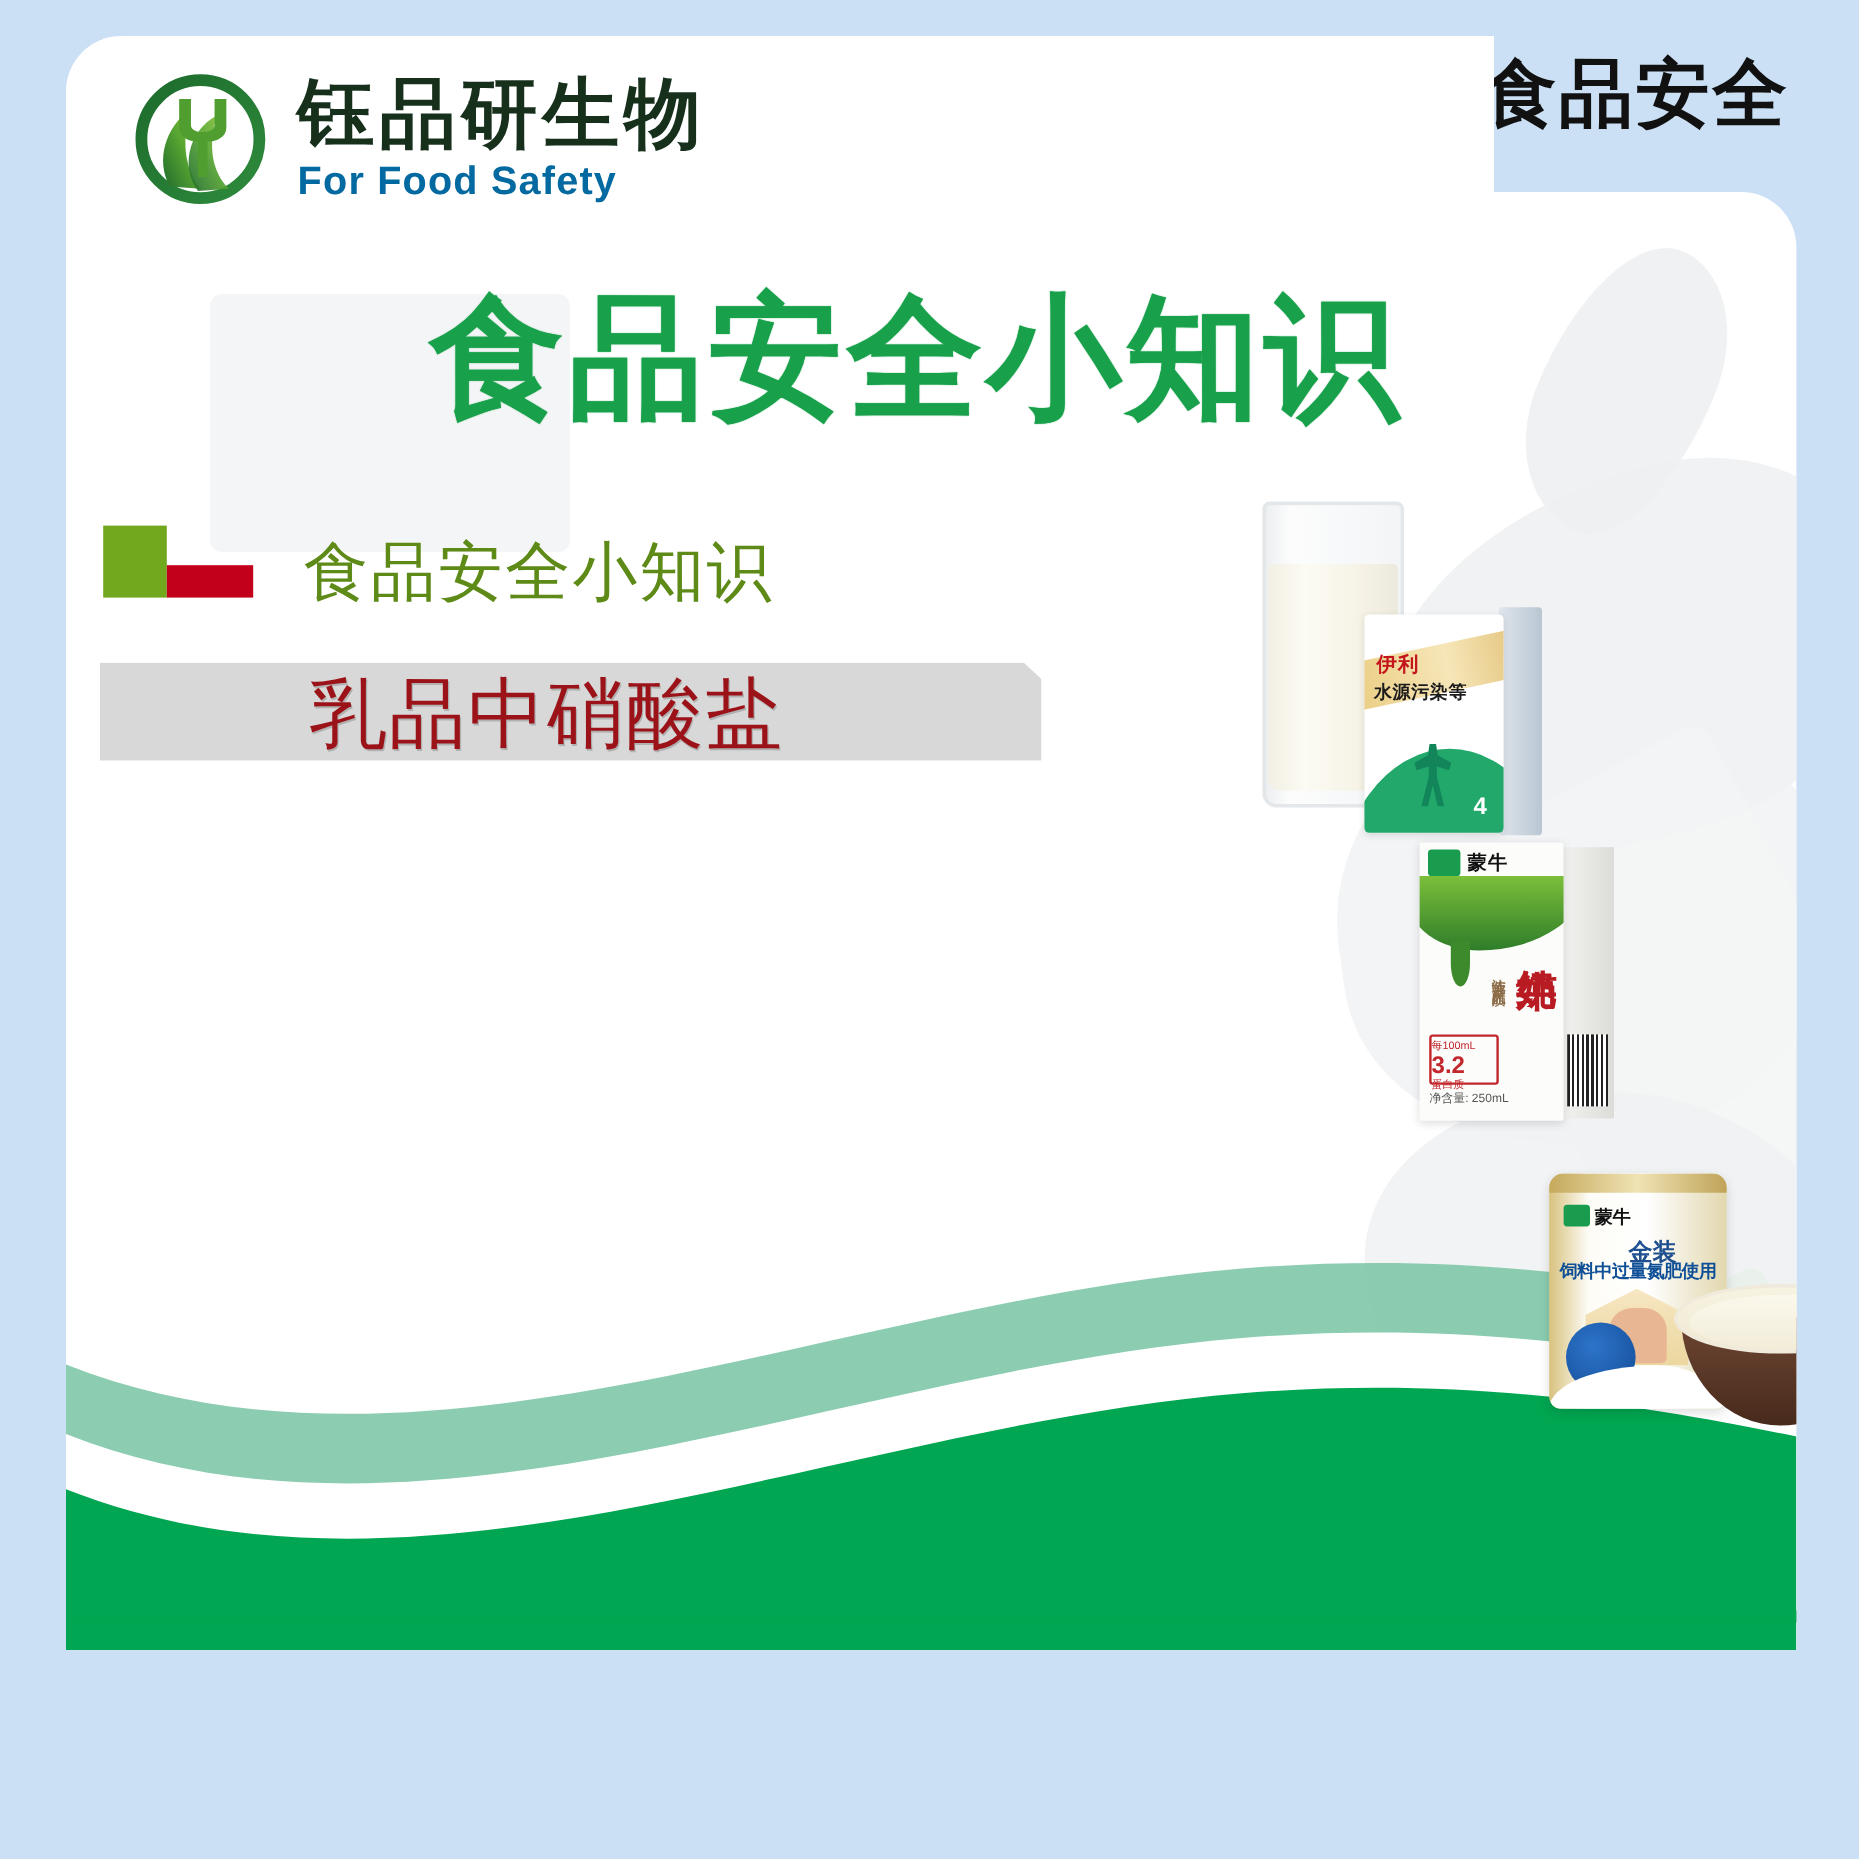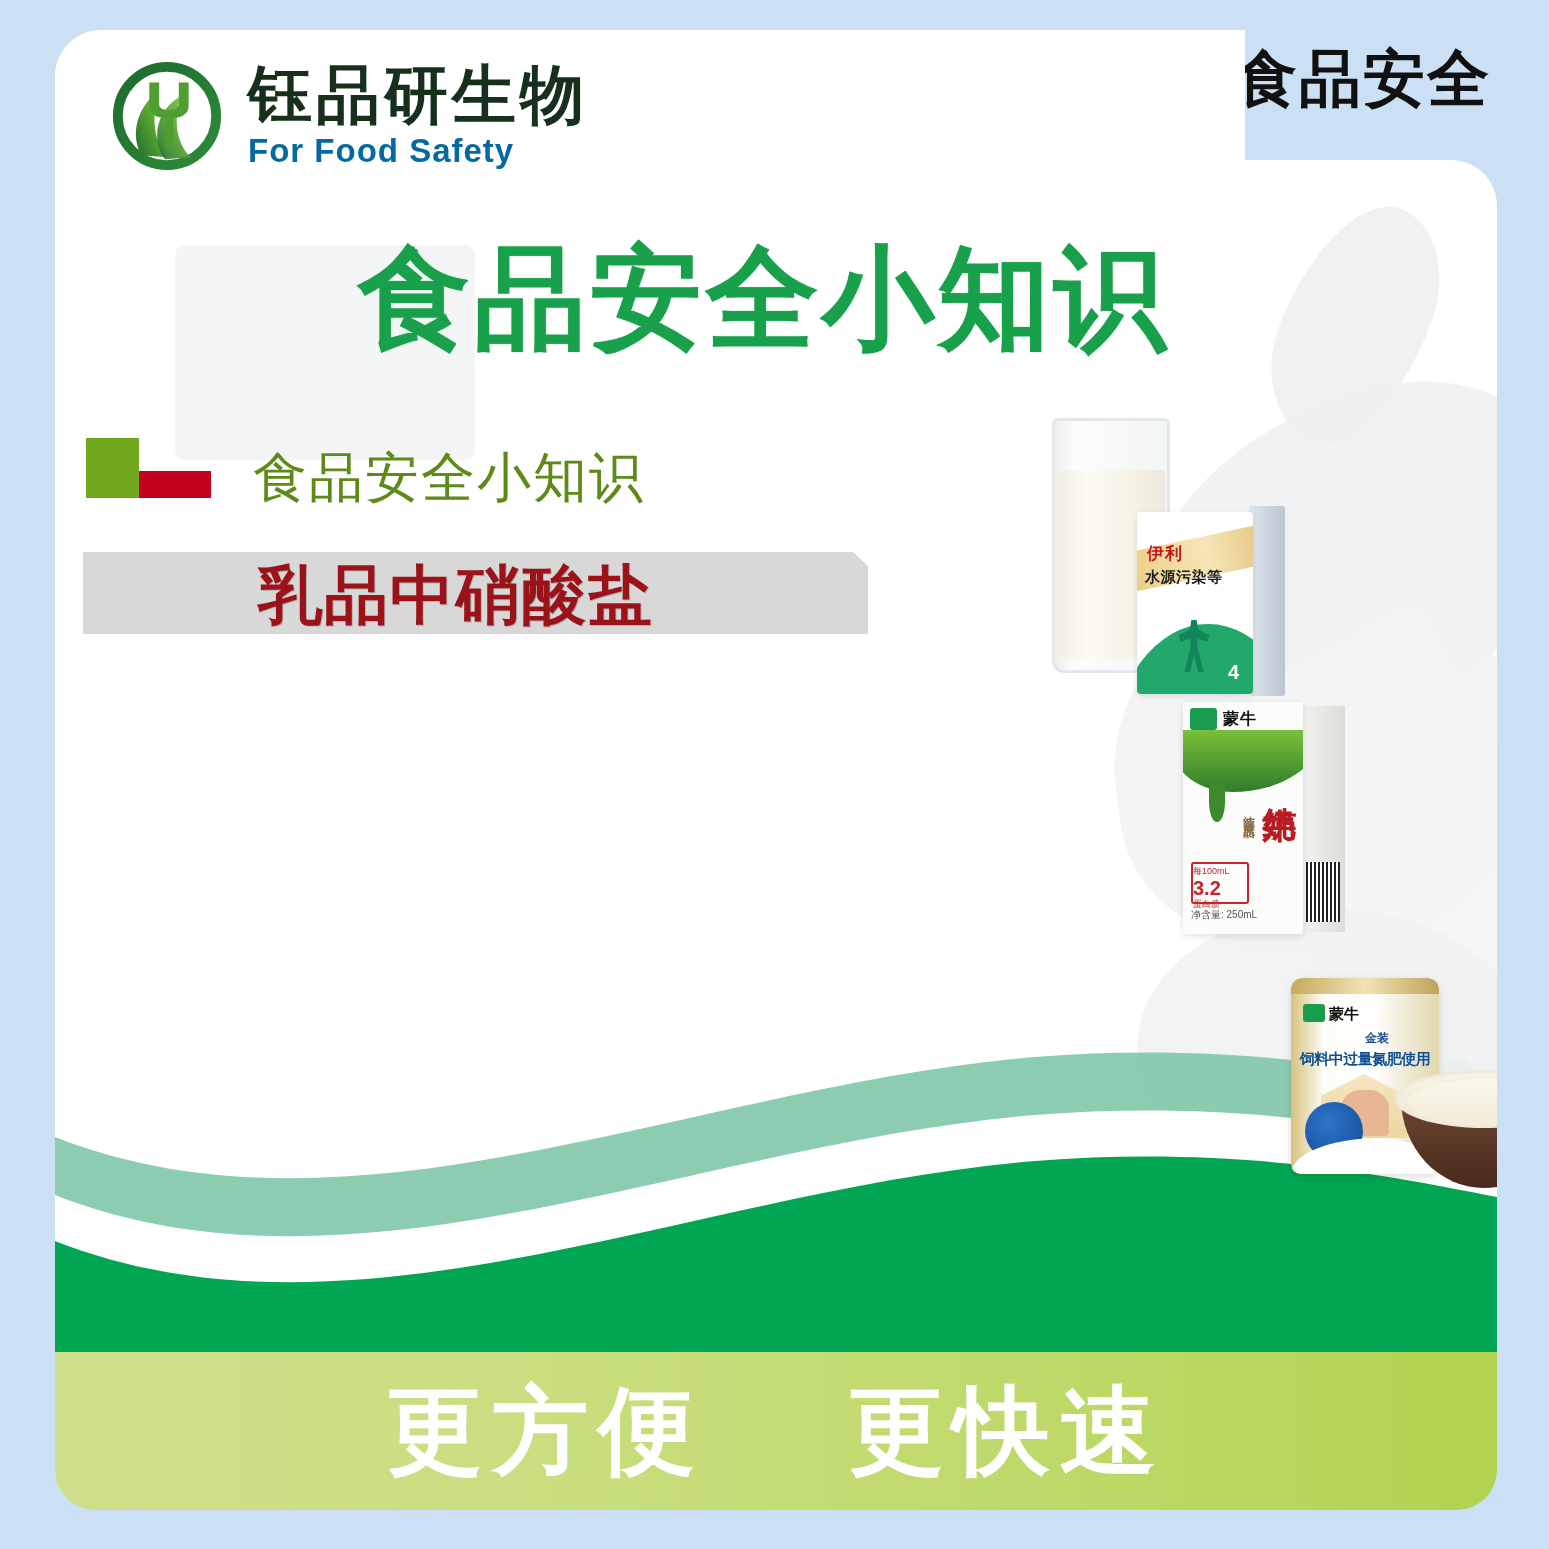--- a/index.html
+++ b/index.html
@@ -73,21 +73,21 @@
   }
 
   
   .head-band{
     position:absolute;left:83px;top:552px;width:785px;height:82px;
     background:#d8d8d8;
     clip-path:polygon(0 0,770px 0,785px 14px,785px 82px,0 82px);
   }
   .head-text{
     position:absolute;left:258px;top:560px;
-    font-size:64px;font-weight:bold;color:#9b1318;
+    font-size:64px;font-weight:normal;color:#9b1318;
     letter-spacing:2px;line-height:1.1;white-space:nowrap;
     text-shadow:1px 1px 0 rgba(0,0,0,.18);
   }
 
   
   .body-text{
     position:absolute;left:72px;top:662px;width:868px;
     font-size:49px;color:#1d1d1d;line-height:1.52;
     text-align:justify;text-indent:2em;letter-spacing:.5px;
   }
@@ -205,21 +205,21 @@
   .can .body{
     position:absolute;inset:0;background:linear-gradient(90deg,#d8c27e 0%,#fdfcf6 22%,#ffffff 55%,#e2d7ae 100%);
     border-radius:12px 12px 10px 10px;box-shadow:0 3px 9px rgba(0,0,0,.13);overflow:hidden;
   }
   .can .lid{
     position:absolute;left:0;right:0;top:0;height:16px;
     background:linear-gradient(90deg,#c5a95c,#f0e3b4,#bfa358);border-radius:10px 10px 0 0;
   }
   .can .clogo{position:absolute;left:12px;top:26px;width:22px;height:18px;background:#1a9c4e;border-radius:3px;}
   .can .cbrand{position:absolute;left:38px;top:27px;font-size:15px;font-weight:bold;color:#111;}
-  .can .gold-t{position:absolute;left:0;right:0;top:52px;text-align:center;font-size:12px;font-weight:bold;color:#1e4f8f;margin-left:24px;}
+  .can .gold-t{position:absolute;left:0;right:0;top:52px;text-align:center;font-size:20px;font-weight:bold;color:#1e4f8f;margin-left:24px;}
   .can .cname{position:absolute;left:0;right:0;top:72px;text-align:center;font-size:15px;font-weight:bold;color:#0f4f96;letter-spacing:-.5px;}
   .can .house{
     position:absolute;left:30px;top:96px;width:86px;height:64px;
     background:linear-gradient(180deg,#f6e6c2,#ecd79f);
     clip-path:polygon(50% 0,100% 34%,100% 100%,0 100%,0 34%);
   }
   .can .ppl{position:absolute;left:50px;top:112px;width:48px;height:46px;background:#e9b694;border-radius:40% 40% 10% 10%;}
   .can .badge{
     position:absolute;left:14px;bottom:14px;width:58px;height:58px;border-radius:50%;
     background:radial-gradient(circle at 40% 35%,#2d74c9,#134b96);
@@ -365,21 +365,14 @@
     <div class="sq-green"></div>
     <div class="sq-red"></div>
     <div class="sec-text">食品安全小知识</div>
   </div>
 
   <div class="head-band"></div>
   <div class="head-text">乳品中硝酸盐</div>
 
 
   <div class="green-strip"></div>
-  <div class="banner">
-    <div class="banner-text">
-      <span>更方便</span>
-      <span class="banner-gap"></span>
-      <span>更快速</span>
-    </div>
-  </div>
 
 </div>
 
 </body></html>

